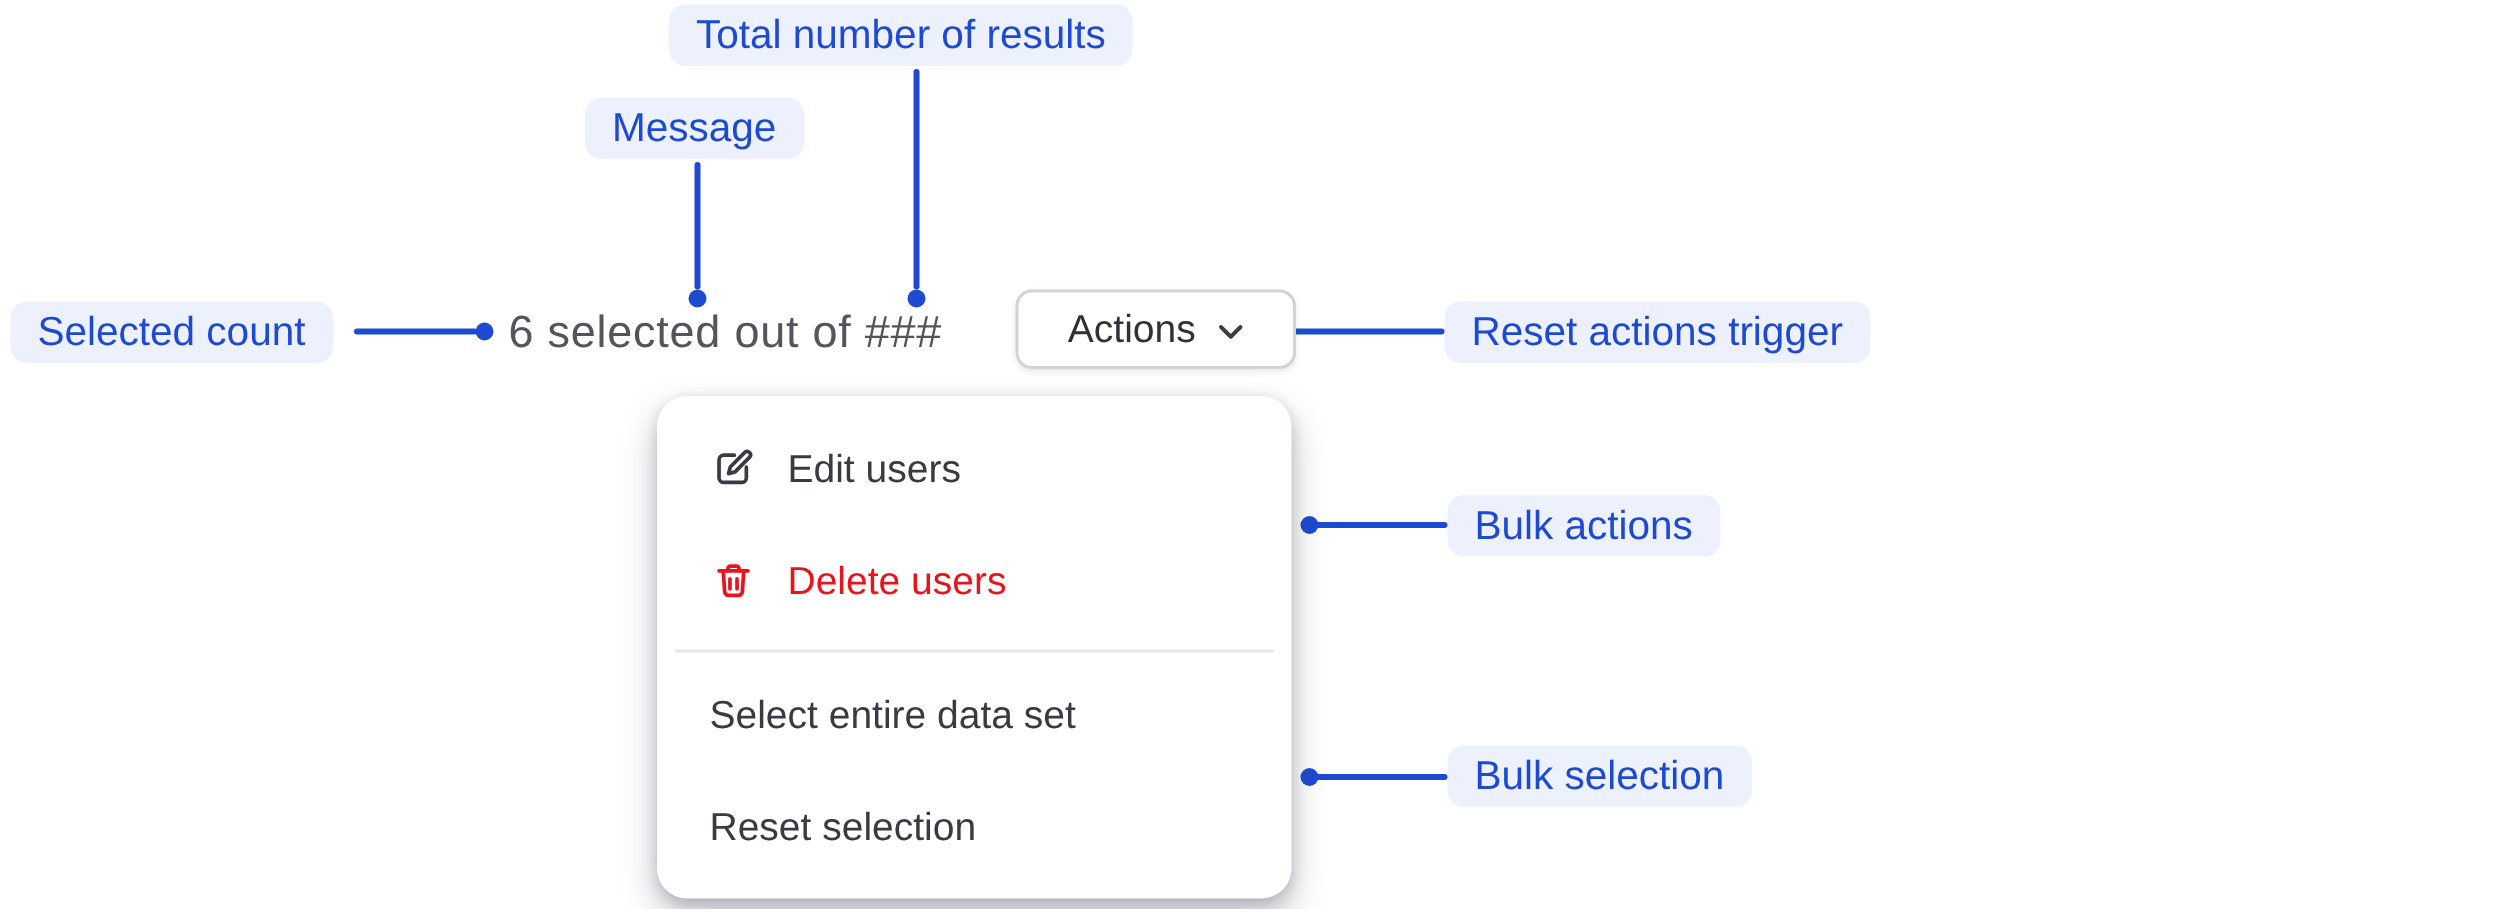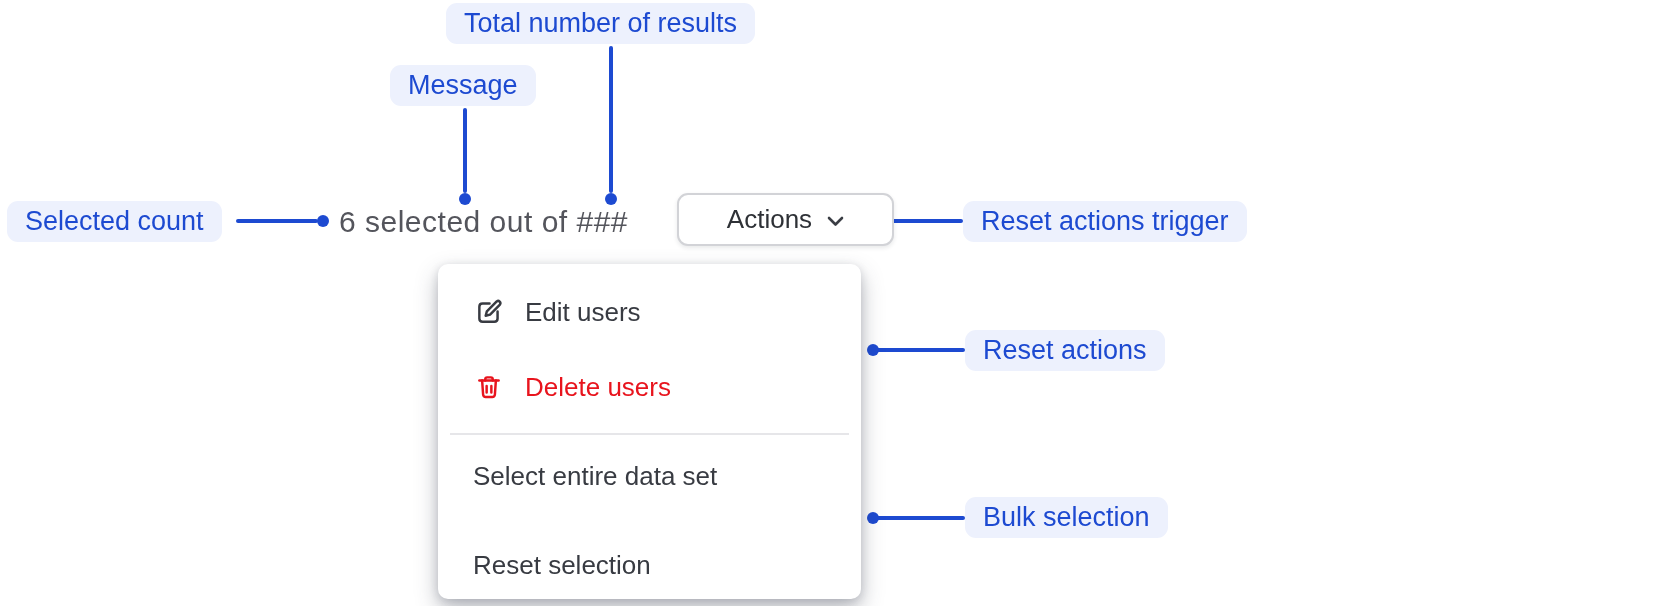--- a/index.html
+++ b/index.html
@@ -34,21 +34,21 @@
 
   .actions-btn{
     position:absolute;display:flex;align-items:center;justify-content:center;gap:15px;
     background:#fff;border:2px solid var(--border);border-radius:11px;
     color:var(--button-text);font-size:26px;font-weight:500;cursor:pointer;
     box-shadow:0 2px 4px rgba(30,35,50,.10);
   }
   .actions-btn svg{display:block;margin-top:3px}
 
   .menu{
-    position:absolute;background:#fff;border-radius:10px;
+    position:absolute;background:#fff;border-radius:20px;
     box-shadow:0 10px 22px rgba(55,60,78,.35), 0 2px 8px rgba(55,60,78,.16);
   }
   .menu-item-label{
     position:absolute;display:flex;align-items:center;height:40px;
     font-size:26px;color:var(--menu-text);white-space:nowrap;cursor:pointer;
   }
   .menu-item-label.danger{color:var(--danger)}
   .menu-icon{position:absolute;width:30px;height:30px}
   .menu-icon svg{display:block;width:100%;height:100%}
   .divider{position:absolute;height:2px;background:var(--divider)}
@@ -59,21 +59,21 @@
 <div class="canvas">
 
   <div class="pill" style="left:446px;top:3px">Total number of results</div>
 
   <div class="pill" style="left:390px;top:65px">Message</div>
 
   <div class="pill" style="left:7px;top:201px">Selected count</div>
 
   <div class="pill" style="left:963px;top:201px">Reset actions trigger</div>
 
-  <div class="pill" style="left:965px;top:330px">Reset actions</div>
+  <div class="pill" style="left:965px;top:330px">Bulk actions</div>
 
   <div class="pill" style="left:965px;top:497px">Bulk selection</div>
 
   <div class="vline" style="left:609px;top:46px;height:147px"></div>
   <div class="dot" style="left:605px;top:193px"></div>
 
   <div class="vline" style="left:463px;top:108px;height:85px"></div>
   <div class="dot" style="left:459px;top:193px"></div>
 
   <div class="hline" style="left:236px;top:219px;width:82px"></div>
@@ -83,21 +83,21 @@
   <div class="dot" style="left:852px;top:215px"></div>
 
   <div class="hline" style="left:873px;top:348px;width:92px"></div>
   <div class="dot" style="left:867px;top:344px"></div>
 
   <div class="hline" style="left:873px;top:516px;width:92px"></div>
   <div class="dot" style="left:867px;top:512px"></div>
 
   <div class="msg" style="left:339px;top:201px">6 selected out of ###</div>
 
-  <button class="actions-btn" style="left:677px;top:193px;width:217px;height:53px">
+  <button class="actions-btn" style="left:677px;top:193px;width:187px;height:53px">
     <span>Actions</span>
     <span>
       <svg width="17" height="11" viewBox="0 0 17 11" fill="none">
         <path d="M2 2 L8.5 8.5 L15 2" stroke="#3a3d44" stroke-width="2.6" stroke-linecap="round" stroke-linejoin="round"></path>
       </svg>
     </span>
   </button>
 
   <div class="menu" style="left:438px;top:264px;width:423px;height:335px">
 
@@ -116,16 +116,16 @@
         <path d="M7.6 8 l.9 13 c.1 1.3 1.2 2.3 2.5 2.3 h6 c1.3 0 2.4-1 2.5-2.3 L20.4 8"></path>
         <path d="M11.8 13 v6.2 M16.2 13 v6.2"></path>
       </svg>
     </span>
     <div class="menu-item-label danger" style="left:87px;top:103px">Delete users</div>
 
     <div class="divider" style="left:12px;top:169px;width:399px"></div>
 
     <div class="menu-item-label" style="left:35px;top:192px">Select entire data set</div>
 
-    <div class="menu-item-label" style="left:35px;top:281px">Reset selection</div>
+    <div class="menu-item-label" style="left:35px;top:267px">Reset selection</div>
   </div>
 
 </div>
 
 </body></html>

